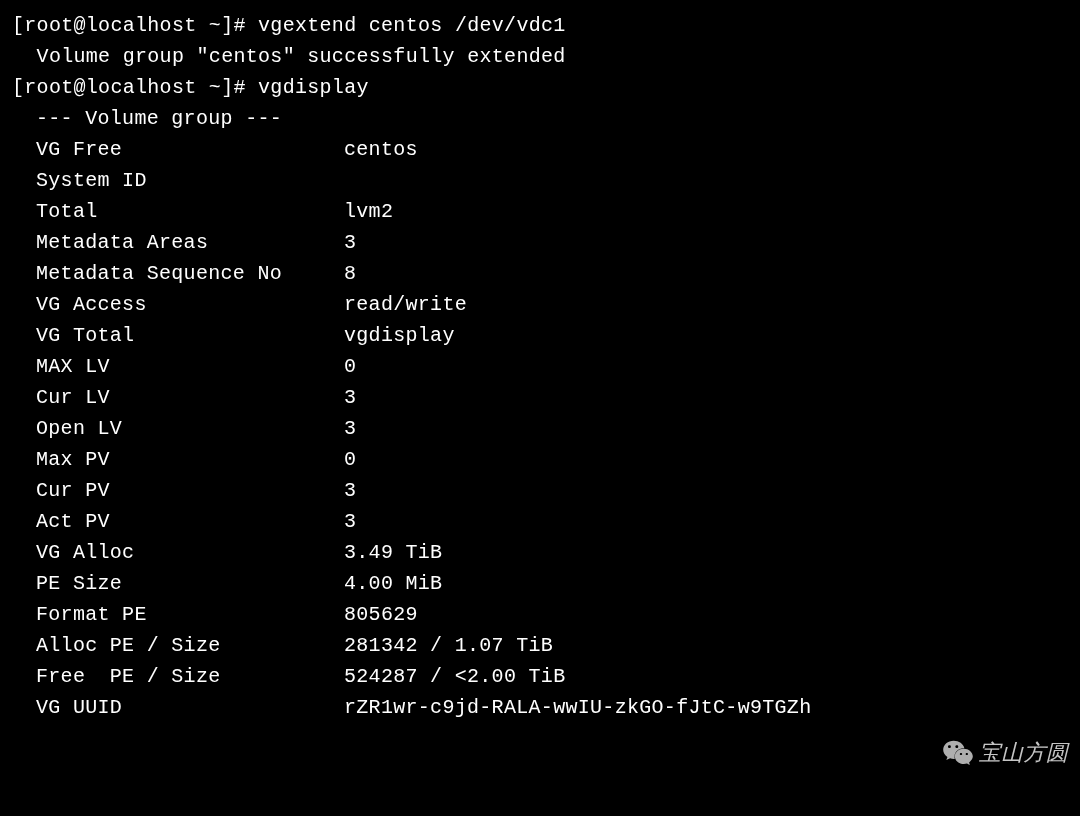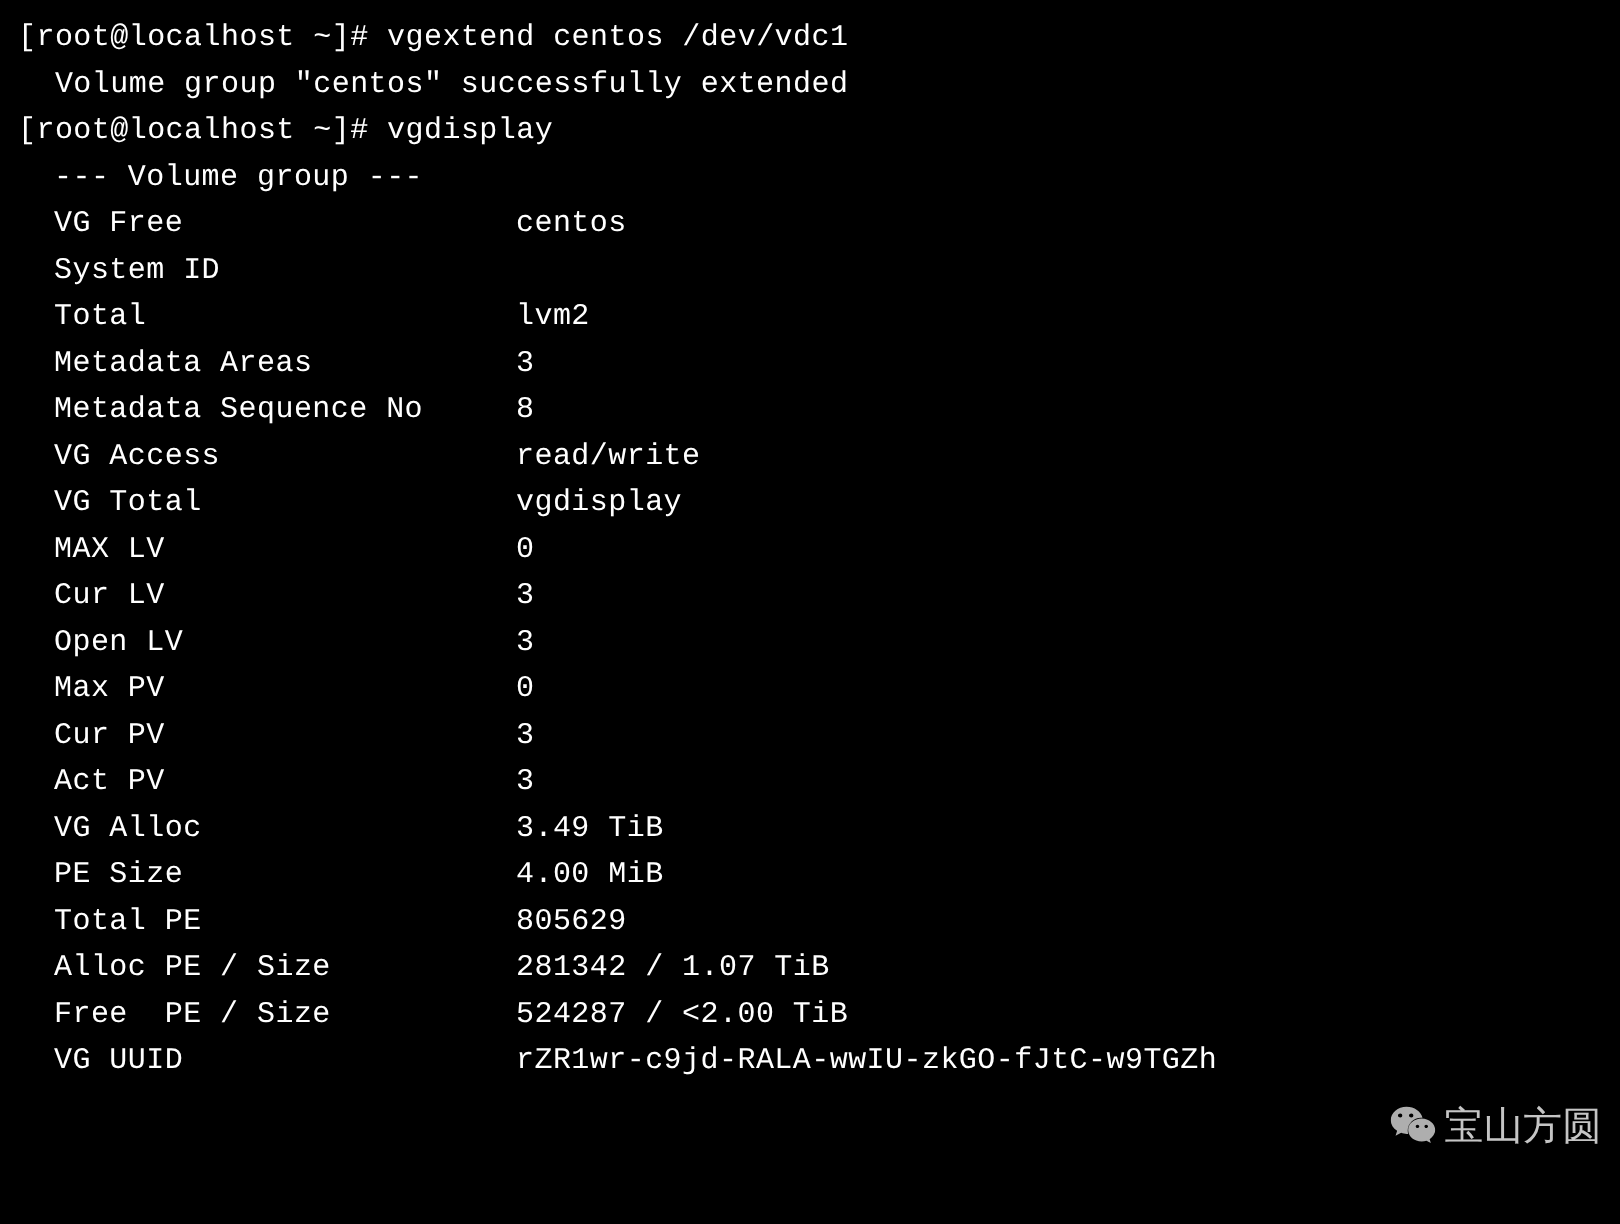--- a/index.html
+++ b/index.html
@@ -50,22 +50,23 @@
       align-items: center;
       justify-content: center;
     }
     .watermark-icon svg {
       width: 30px;
       height: 30px;
       fill: #cdcdcd;
     }
     .watermark-text {
       color: #e8e8e8;
-      font-size: 26px;
+      font-size: 22px;
       font-family: 'Microsoft YaHei', 'PingFang SC', sans-serif;
+      font-style: italic;
     }
   </style>
 </head>
 <body>
 
 <div class="terminal-line"><span>[root@localhost ~]# </span><span>vgextend centos /dev/vdc1</span></div>
 <div class="terminal-line">  Volume group "centos" successfully extended</div>
 <div class="terminal-line"><span>[root@localhost ~]# </span><span>vgdisplay</span></div>
 <div class="kv-row">--- Volume group ---</div>
 
@@ -77,21 +78,21 @@
 <div class="kv-row"><span class="kv-key">VG Access</span><span class="kv-val">read/write</span></div>
 <div class="kv-row"><span class="kv-key">VG Total</span><span class="kv-val">vgdisplay</span></div>
 <div class="kv-row"><span class="kv-key">MAX LV</span><span class="kv-val">0</span></div>
 <div class="kv-row"><span class="kv-key">Cur LV</span><span class="kv-val">3</span></div>
 <div class="kv-row"><span class="kv-key">Open LV</span><span class="kv-val">3</span></div>
 <div class="kv-row"><span class="kv-key">Max PV</span><span class="kv-val">0</span></div>
 <div class="kv-row"><span class="kv-key">Cur PV</span><span class="kv-val">3</span></div>
 <div class="kv-row"><span class="kv-key">Act PV</span><span class="kv-val">3</span></div>
 <div class="kv-row"><span class="kv-key">VG Alloc</span><span class="kv-val">3.49 TiB</span></div>
 <div class="kv-row"><span class="kv-key">PE Size</span><span class="kv-val">4.00 MiB</span></div>
-<div class="kv-row"><span class="kv-key">Total PE</span><span class="kv-val">805629</span></div>
+<div class="kv-row"><span class="kv-key">Format PE</span><span class="kv-val">805629</span></div>
 <div class="kv-row"><span class="kv-key">Alloc PE / Size</span><span class="kv-val">281342 / 1.07 TiB</span></div>
 <div class="kv-row"><span class="kv-key">Free  PE / Size</span><span class="kv-val">524287 / &lt;2.00 TiB</span></div>
 <div class="kv-row"><span class="kv-key">VG UUID</span><span class="kv-val">rZR1wr-c9jd-RALA-wwIU-zkGO-fJtC-w9TGZh</span></div>
 
 <div class="watermark">
   <span class="watermark-icon">
     <svg viewBox="0 0 1024 1024">
       <path d="M693 347c12 0 23 1 35 2-31-145-186-253-363-253C168 96 6 231 6 402c0 99 54 180 145 243l-36 109 127-64c45 13 82 26 127 26 11 0 23-1 34-2-7-24-11-50-11-76 0-159 136-288 301-291zM475 251c27 0 45 18 45 45s-18 45-45 45-54-18-54-45 27-45 54-45z m-252 90c-27 0-54-18-54-45s27-45 54-45 45 18 45 45-18 45-45 45z m795 285c0-144-145-262-308-262-172 0-308 118-308 262s136 262 308 262c36 0 72-9 109-18l99 54-27-90c73-55 127-127 127-208z m-408-45c-18 0-36-18-36-36s18-36 36-36c27 0 45 18 45 36s-18 36-45 36z m199 0c-18 0-36-18-36-36s18-36 36-36c27 0 45 18 45 36s-18 36-45 36z"></path>
     </svg>
   </span>

